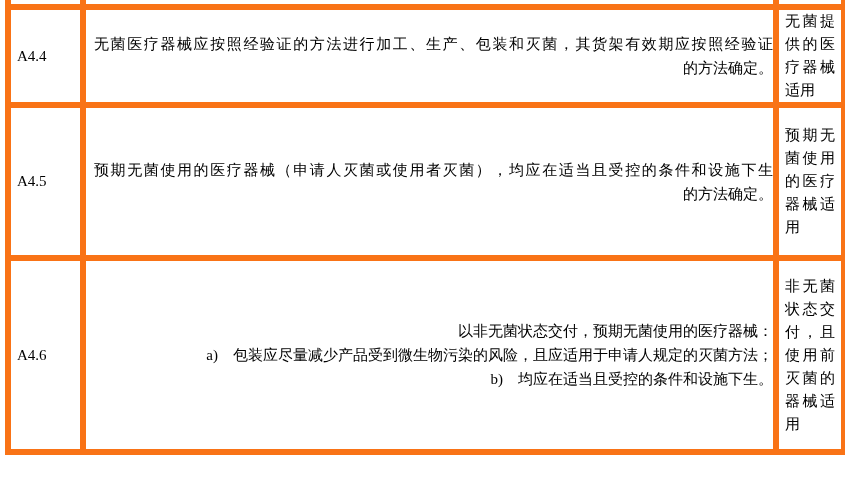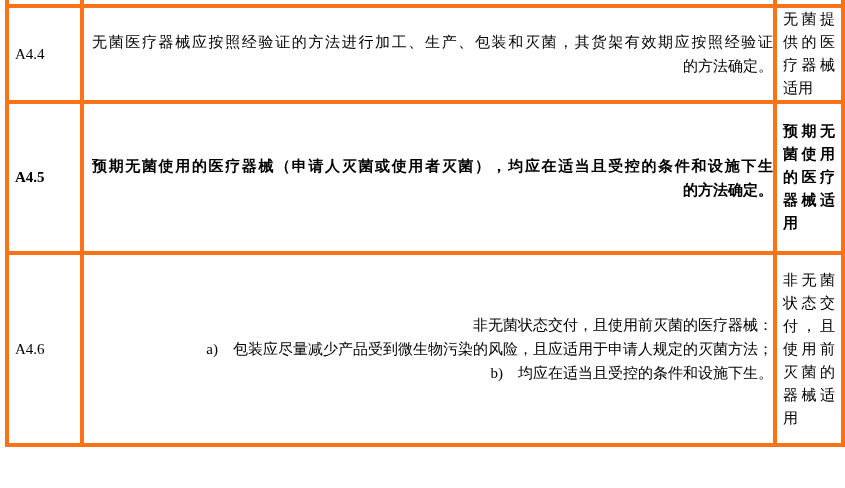--- a/index.html
+++ b/index.html
@@ -28,34 +28,34 @@
     left: 5px;
     top: 0;
     border-collapse: collapse;
     table-layout: fixed;
     width: 836px;
   }
   col.c1 { width: 75px; }
   col.c2 { width: 693px; }
   col.c3 { width: 68px; }
   td {
-    border: 4px solid #f97316;
+    border: 6px solid #f97316;
     vertical-align: middle;
     font-size: 15px;
     padding: 0;
     overflow: hidden;
   }
   tr.cut td {
     border-top: none;
     height: 4px;
     line-height: 0;
     padding: 0;
   }
   tr.row-0 td { height: 91px; }
-  tr.row-1 td { height: 147px; font-weight: bold; }
+  tr.row-1 td { height: 147px; }
   tr.row-2 td { height: 188px; }
   tr.row-3 td { height: 47px; }
   td.id-cell {
     padding-left: 6px;
     padding-right: 2px;
     font-family: "Liberation Serif", "DejaVu Serif", serif;
   }
   td.main-cell {
     padding-left: 8px;
   }
@@ -110,21 +110,21 @@
             <div class="line fill">预期无菌使用的医疗器械（申请人灭菌或使用者灭菌），均应在适当且受控的条件和设施下生</div>
             <div class="line">的方法确定。</div>
           </td>
           <td class="note-cell">
             <div class="note">预期无菌使用的医疗器械适用</div>
           </td>
         </tr>
         <tr class="row-2">
           <td class="id-cell">A4.6</td>
           <td class="main-cell">
-            <div class="line">非无菌状态交付，且使用前灭菌的医疗器械：</div>
+            <div class="line">以非无菌状态交付，预期无菌使用的医疗器械：</div>
             <div class="line">a)　包装应尽量减少产品受到微生物污染的风险，且应适用于申请人规定的灭菌方法；</div>
             <div class="line">b)　均应在适当且受控的条件和设施下生。</div>
           </td>
           <td class="note-cell">
             <div class="note">非无菌状态交付，且使用前灭菌的器械适用</div>
           </td>
         </tr>
       </tbody>
   </table>
 </div>

